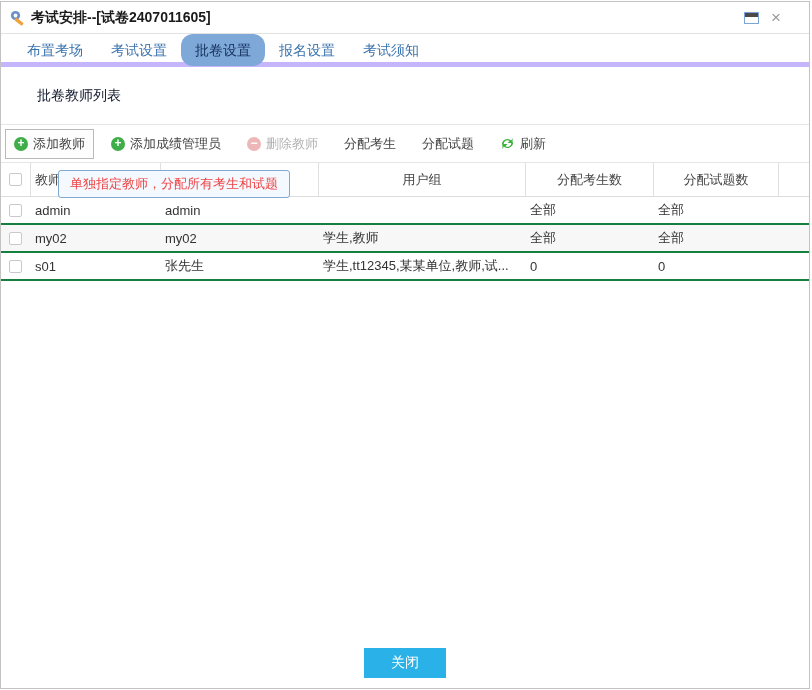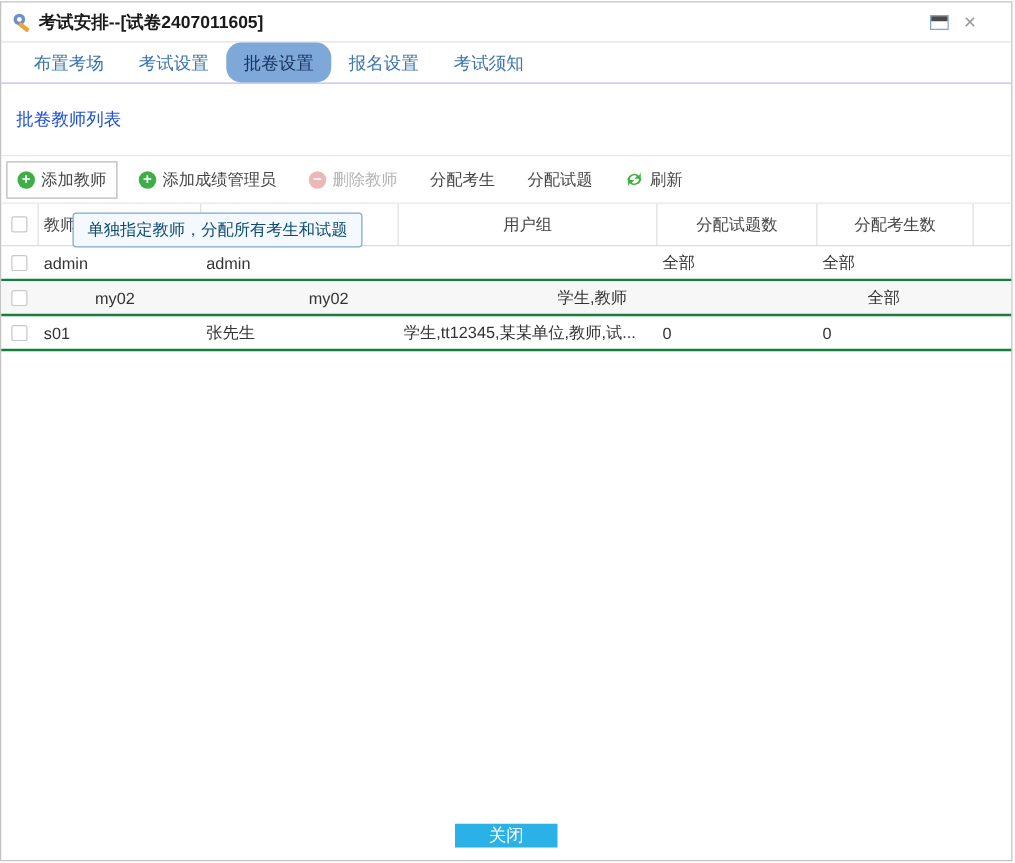--- a/index.html
+++ b/index.html
@@ -23,31 +23,31 @@
   .max-icon {
     width:15px; height:12px; border:1px solid #7aa7d8; background:#fff;
     position:relative; cursor:pointer;
   }
   .max-icon::before {
     content:""; position:absolute; left:0; top:0; right:0; height:4px; background:#4a4a4a;
   }
   .close-icon { font-size:17px; line-height:14px; color:#9a9a9a; cursor:pointer; }
   
   .tabbar {
-    height:33px; display:flex; align-items:flex-end;
-    padding-left:12px; border-bottom:1px solid #c4b5fd;
+    height:33px; display:flex; align-items:flex-start;
+    padding-left:12px; border-bottom:5px solid #c4b5fd;
   }
   .tab {
     padding:0 14px; line-height:32px; font-size:14px; color:#3a73ad; cursor:pointer;
     white-space:nowrap;
   }
   .tab.active { background:#7ea8d8; color:#16325f;border-radius:12px; }
   
   .content { position:relative; }
-  .section-title { margin:20px 0 19px 12px; font-size:14px; color:#1d4ed8;font-family:Liberation Mono, monospace; }
+  .section-title { margin:20px 0 19px 36px; font-size:14px; color:#0f172a;font-family:Liberation Mono, monospace; }
   
   .toolbar {
     height:38px; display:flex; align-items:center; padding-left:4px;
     border-top:1px solid #e6e6e6;
   }
   .tbtn {
     display:flex; align-items:center; gap:5px;
     padding:5px 8px; margin-right:8px;
     font-size:13px; color:#444; border:1px solid transparent; cursor:pointer;
     background:transparent; white-space:nowrap;
@@ -65,39 +65,39 @@
   .table { border-top:1px solid #e6e6e6; }
   .tr {
     display:grid;
     grid-template-columns:30px 130px 158px 207px 128px 125px 1fr;
     align-items:center; height:28px; font-size:13px; color:#333;
     border-bottom:2px solid #15803d;
   }
   .tr.header { height:34px; color:#444; border-bottom:1px solid #dcdcdc; }
   .tr.header .td { align-self:stretch; display:flex; align-items:center; border-right:1px solid #e0e0e0; }
   .tr.header .td.filler { border-right:none; }
-  .tr.alt { background:#f7f7f7;gap:41px; }
+  .tr.alt { background:#f7f7f7; }
   .td { padding:0 4px; overflow:hidden; white-space:nowrap; }
   .td.center { justify-content:center; }
   .tr.header .td.center { justify-content:center; }
   .cb-cell { display:flex; justify-content:flex-start; padding-left:8px; }
   .checkbox {
     width:13px; height:13px; border:1px solid #c9c9c9; border-radius:2px; background:#fff;
     cursor:pointer; flex:0 0 auto;
   }
   
   .tooltip {
     position:absolute; left:57px; top:168px; z-index:5;
     padding:4px 11px; background:#f3f9fe; border:1px solid #7fa8d2; border-radius:3px;
-    font-size:13px; color:#0c4a6e; white-space:nowrap;text-align:right;
+    font-size:13px; color:#ef4444; white-space:nowrap;text-align:right;
   }
   
   .footer { position:absolute; left:0; right:0; bottom:10px; text-align:center; }
   .close-btn {
-    width:82px; height:19px; border:none; background:#29b1e8; color:#fff;
+    width:82px; height:30px; border:none; background:#29b1e8; color:#fff;
     font-size:14px; font-family:Liberation Sans, sans-serif; cursor:pointer;
   }
 </style>
 </head>
 <body>
 
 <div class="dialog">
 
   <div class="titlebar">
     <svg class="title-icon" viewBox="0 0 17 17">
@@ -153,22 +153,22 @@
     </div>
 
     <div class="table">
       <div class="tr header">
         <div class="td cb-cell">
           <span class="checkbox"></span>
         </div>
         <div class="td">教师名</div>
         <div class="td"></div>
         <div class="td center">用户组</div>
+        <div class="td center">分配考生数</div>
         <div class="td center">分配试题数</div>
-        <div class="td center">分配考生数</div>
         <div class="td filler"></div>
       </div>
 
       <div class="tr">
         <div class="td cb-cell">
           <span class="checkbox"></span>
         </div>
         <div class="td">admin</div>
         <div class="td">admin</div>
         <div class="td center"></div>

